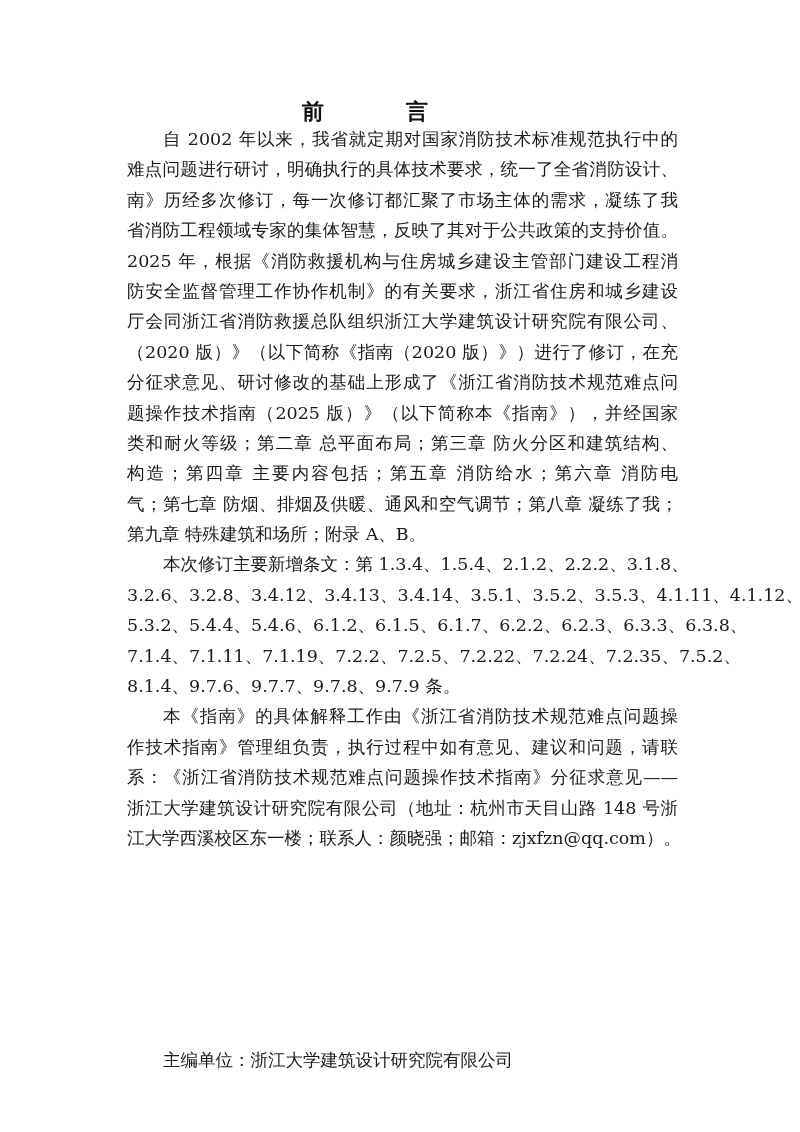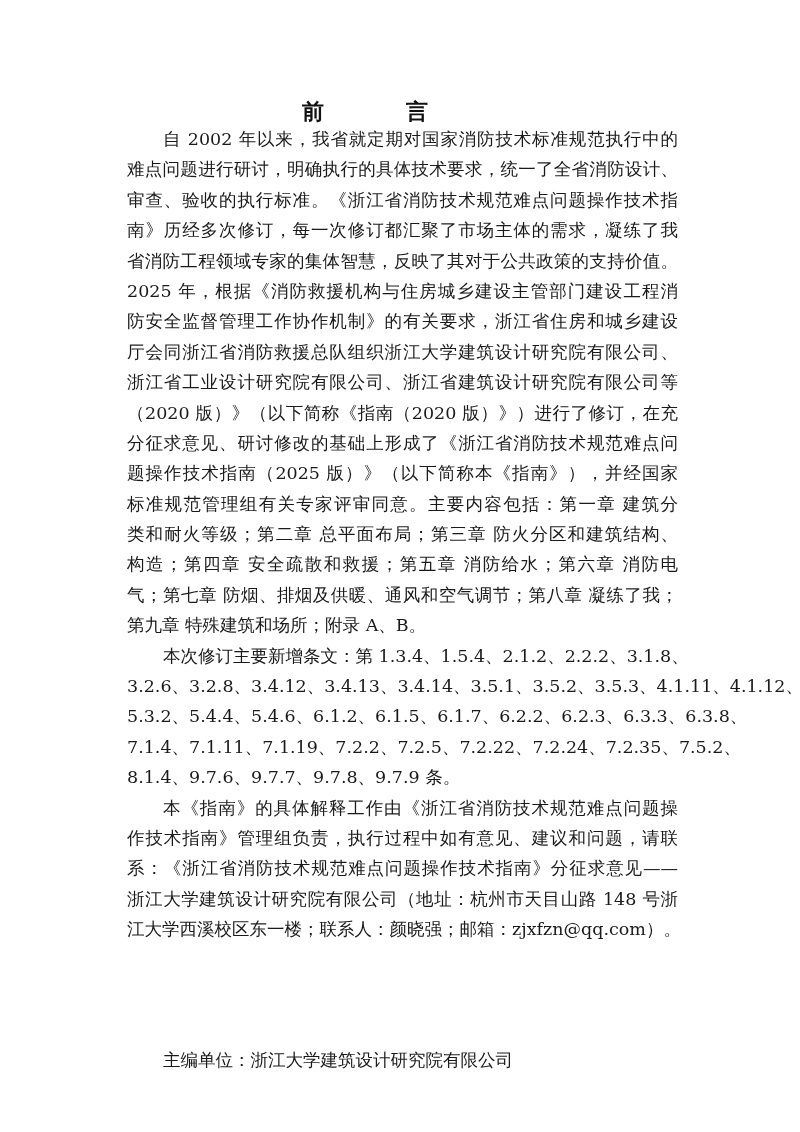--- a/index.html
+++ b/index.html
@@ -69,33 +69,30 @@
 </head>
 <body>
 
 <div class="page">
   <div class="title">前　言</div>
 
   <div class="body-text">
     <div id="p0">
         <span class="line indent">自 2002 年以来，我省就定期对国家消防技术标准规范执行中的</span>
         <span class="line">难点问题进行研讨，明确执行的具体技术要求，统一了全省消防设计、</span>
-        <span class="line">审查、验收的执行标准。《浙江省消防技术规范难点问题操作技术指</span>
         <span class="line">南》历经多次修订，每一次修订都汇聚了市场主体的需求，凝练了我</span>
         <span class="line">省消防工程领域专家的集体智慧，反映了其对于公共政策的支持价值。</span>
         <span class="line">2025 年，根据《消防救援机构与住房城乡建设主管部门建设工程消</span>
         <span class="line">防安全监督管理工作协作机制》的有关要求，浙江省住房和城乡建设</span>
         <span class="line">厅会同浙江省消防救援总队组织浙江大学建筑设计研究院有限公司、</span>
-        <span class="line">浙江省工业设计研究院有限公司、浙江省建筑设计研究院有限公司等</span>
         <span class="line">（2020 版）》（以下简称《指南（2020 版）》）进行了修订，在充</span>
         <span class="line">分征求意见、研讨修改的基础上形成了《浙江省消防技术规范难点问</span>
         <span class="line">题操作技术指南（2025 版）》（以下简称本《指南》），并经国家</span>
-        <span class="line">标准规范管理组有关专家评审同意。主要内容包括：第一章 建筑分</span>
         <span class="line">类和耐火等级；第二章 总平面布局；第三章 防火分区和建筑结构、</span>
-        <span class="line">构造；第四章 安全疏散和救援；第五章 消防给水；第六章 消防电</span>
+        <span class="line">构造；第四章 主要内容包括；第五章 消防给水；第六章 消防电</span>
         <span class="line">气；第七章 防烟、排烟及供暖、通风和空气调节；第八章 凝练了我；</span>
         <span class="line last">第九章 特殊建筑和场所；附录 A、B。</span>
       </div>
     <div id="p1">
         <span class="line indent">本次修订主要新增条文：第 1.3.4、1.5.4、2.1.2、2.2.2、3.1.8、</span>
         <span class="line">3.2.6、3.2.8、3.4.12、3.4.13、3.4.14、3.5.1、3.5.2、3.5.3、4.1.11、4.1.12、</span>
         <span class="line">5.3.2、5.4.4、5.4.6、6.1.2、6.1.5、6.1.7、6.2.2、6.2.3、6.3.3、6.3.8、</span>
         <span class="line">7.1.4、7.1.11、7.1.19、7.2.2、7.2.5、7.2.22、7.2.24、7.2.35、7.5.2、</span>
         <span class="line last">8.1.4、9.7.6、9.7.7、9.7.8、9.7.9 条。</span>
       </div>

